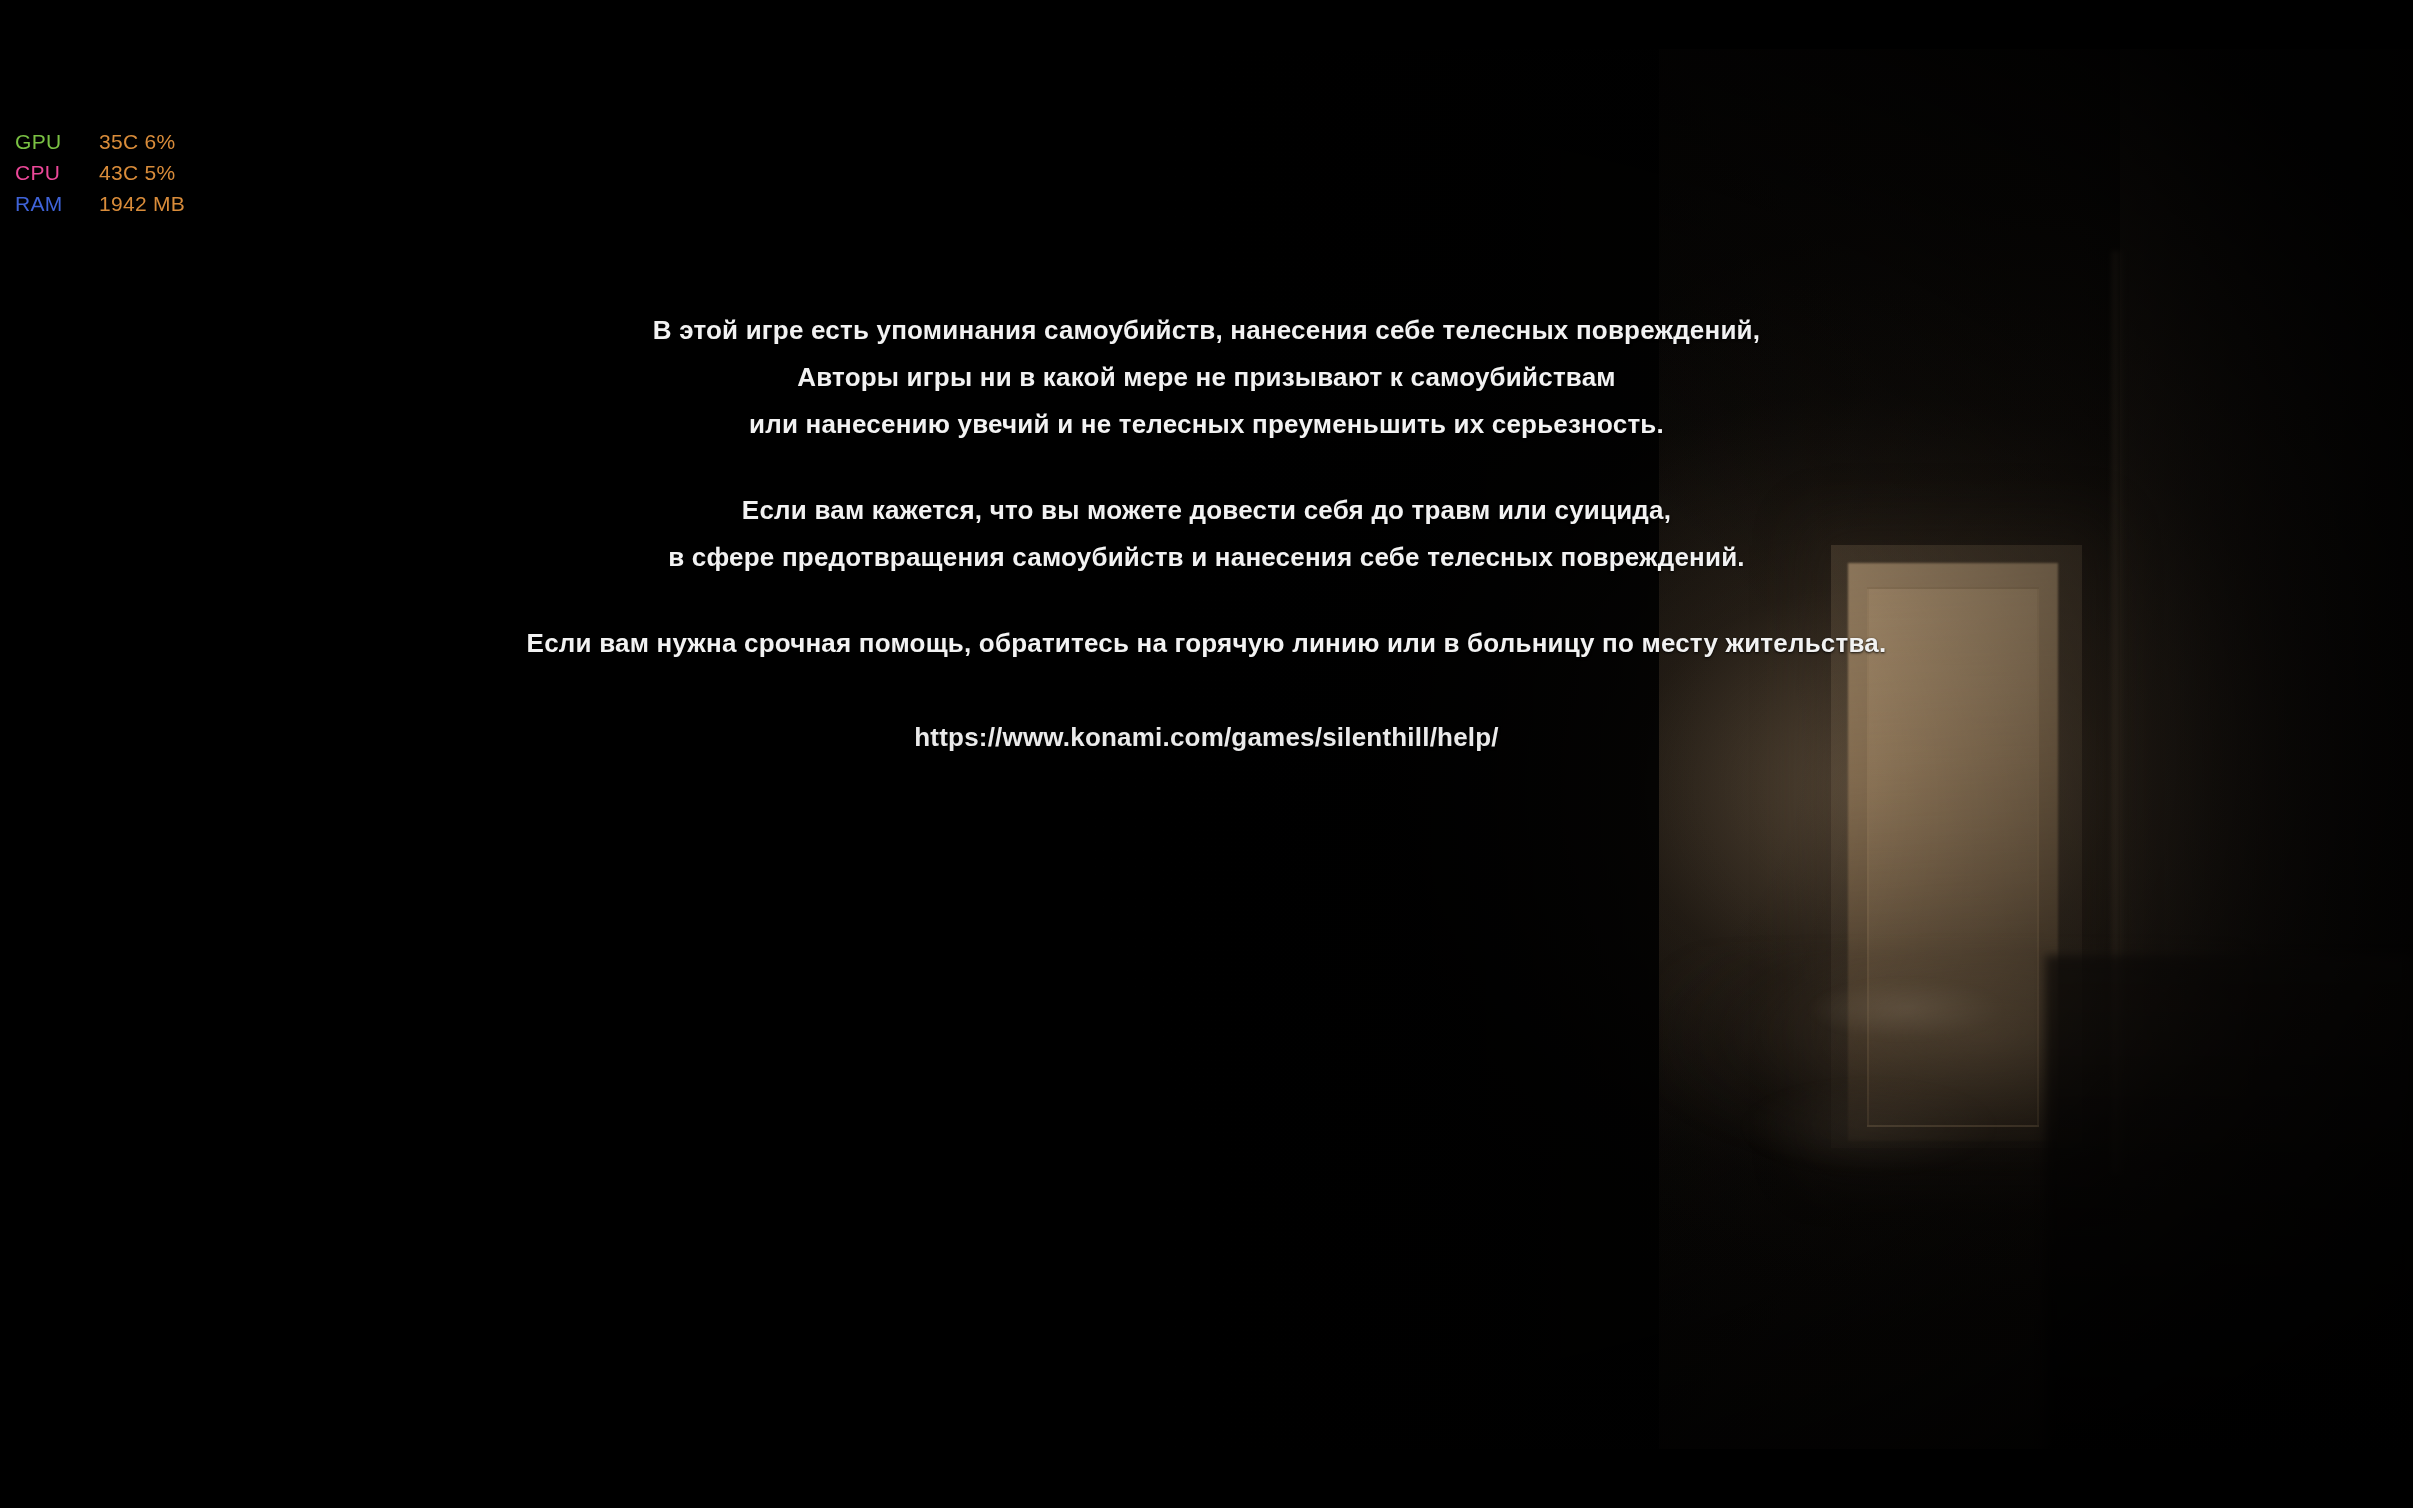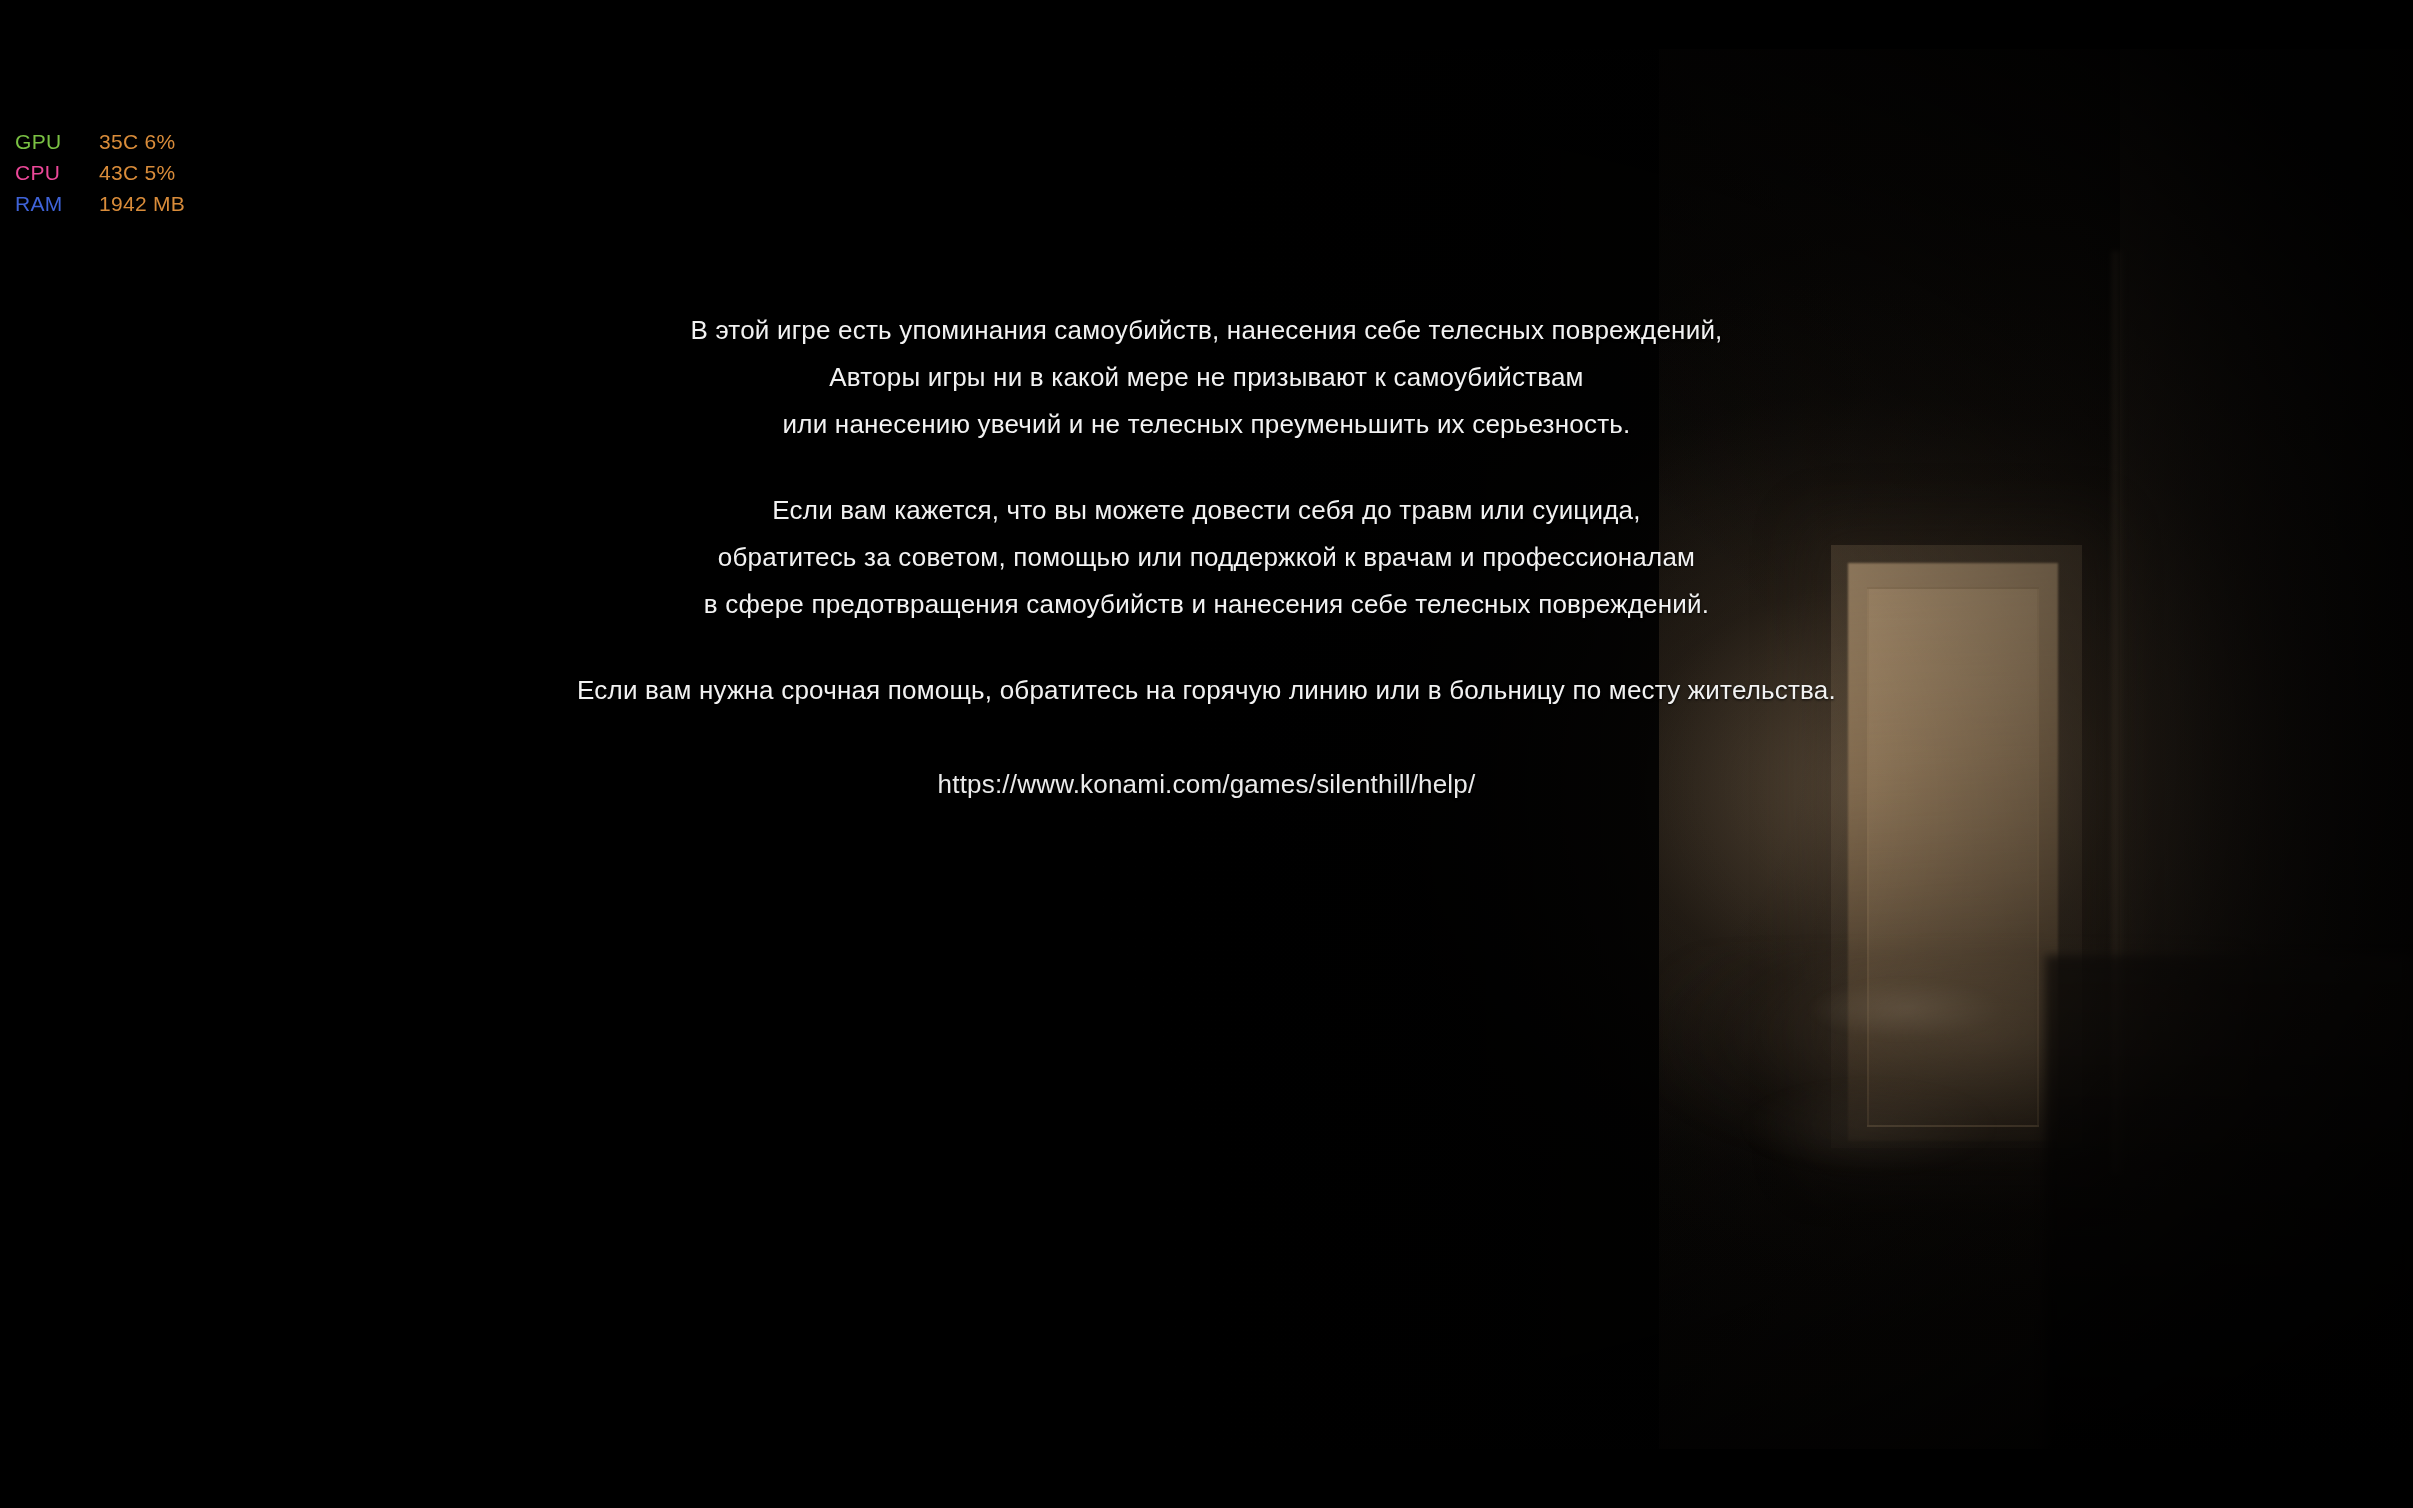--- a/index.html
+++ b/index.html
@@ -127,21 +127,21 @@
     width: 2413px;
     text-align: center;
     color: #f2f2f2;
     font-size: 26px;
     line-height: 47px;
     letter-spacing: 0.2px;
     text-shadow: 0 0.8px 2.5px rgba(0,0,0,0.9);
   }
   #warning .para { margin: 0 0 39px 0; }
   #warning .para:last-child { margin-bottom: 0; }
-  #warning .line { display: block; }
+  #warning .line { display: block; font-weight: bold; }
   #warning .url-para { margin-top: 47px; }
   .url-text { color: #eaeaea; text-align: center; }
 </style>
 </head>
 <body>
 
 <div id="scene">
   <div class="bg-base"></div>
   <div class="wall-right"></div>
   <div class="wall-right-edge"></div>
@@ -173,21 +173,20 @@
 <div id="warning">
 
   <p class="para">
     <span class="line">В этой игре есть упоминания самоубийств, нанесения себе телесных повреждений,</span>
     <span class="line">Авторы игры ни в какой мере не призывают к самоубийствам</span>
     <span class="line">или нанесению увечий и не телесных преуменьшить их серьезность.</span>
   </p>
 
   <p class="para">
     <span class="line">Если вам кажется, что вы можете довести себя до травм или суицида,</span>
-    <span class="line">обратитесь за советом, помощью или поддержкой к врачам и профессионалам</span>
     <span class="line">в сфере предотвращения самоубийств и нанесения себе телесных повреждений.</span>
   </p>
 
   <p class="para">
     <span class="line">Если вам нужна срочная помощь, обратитесь на горячую линию или в больницу по месту жительства.</span>
   </p>
 
 
   <p class="para url-para">
     <span class="line url-text">https://www.konami.com/games/silenthill/help/</span>

